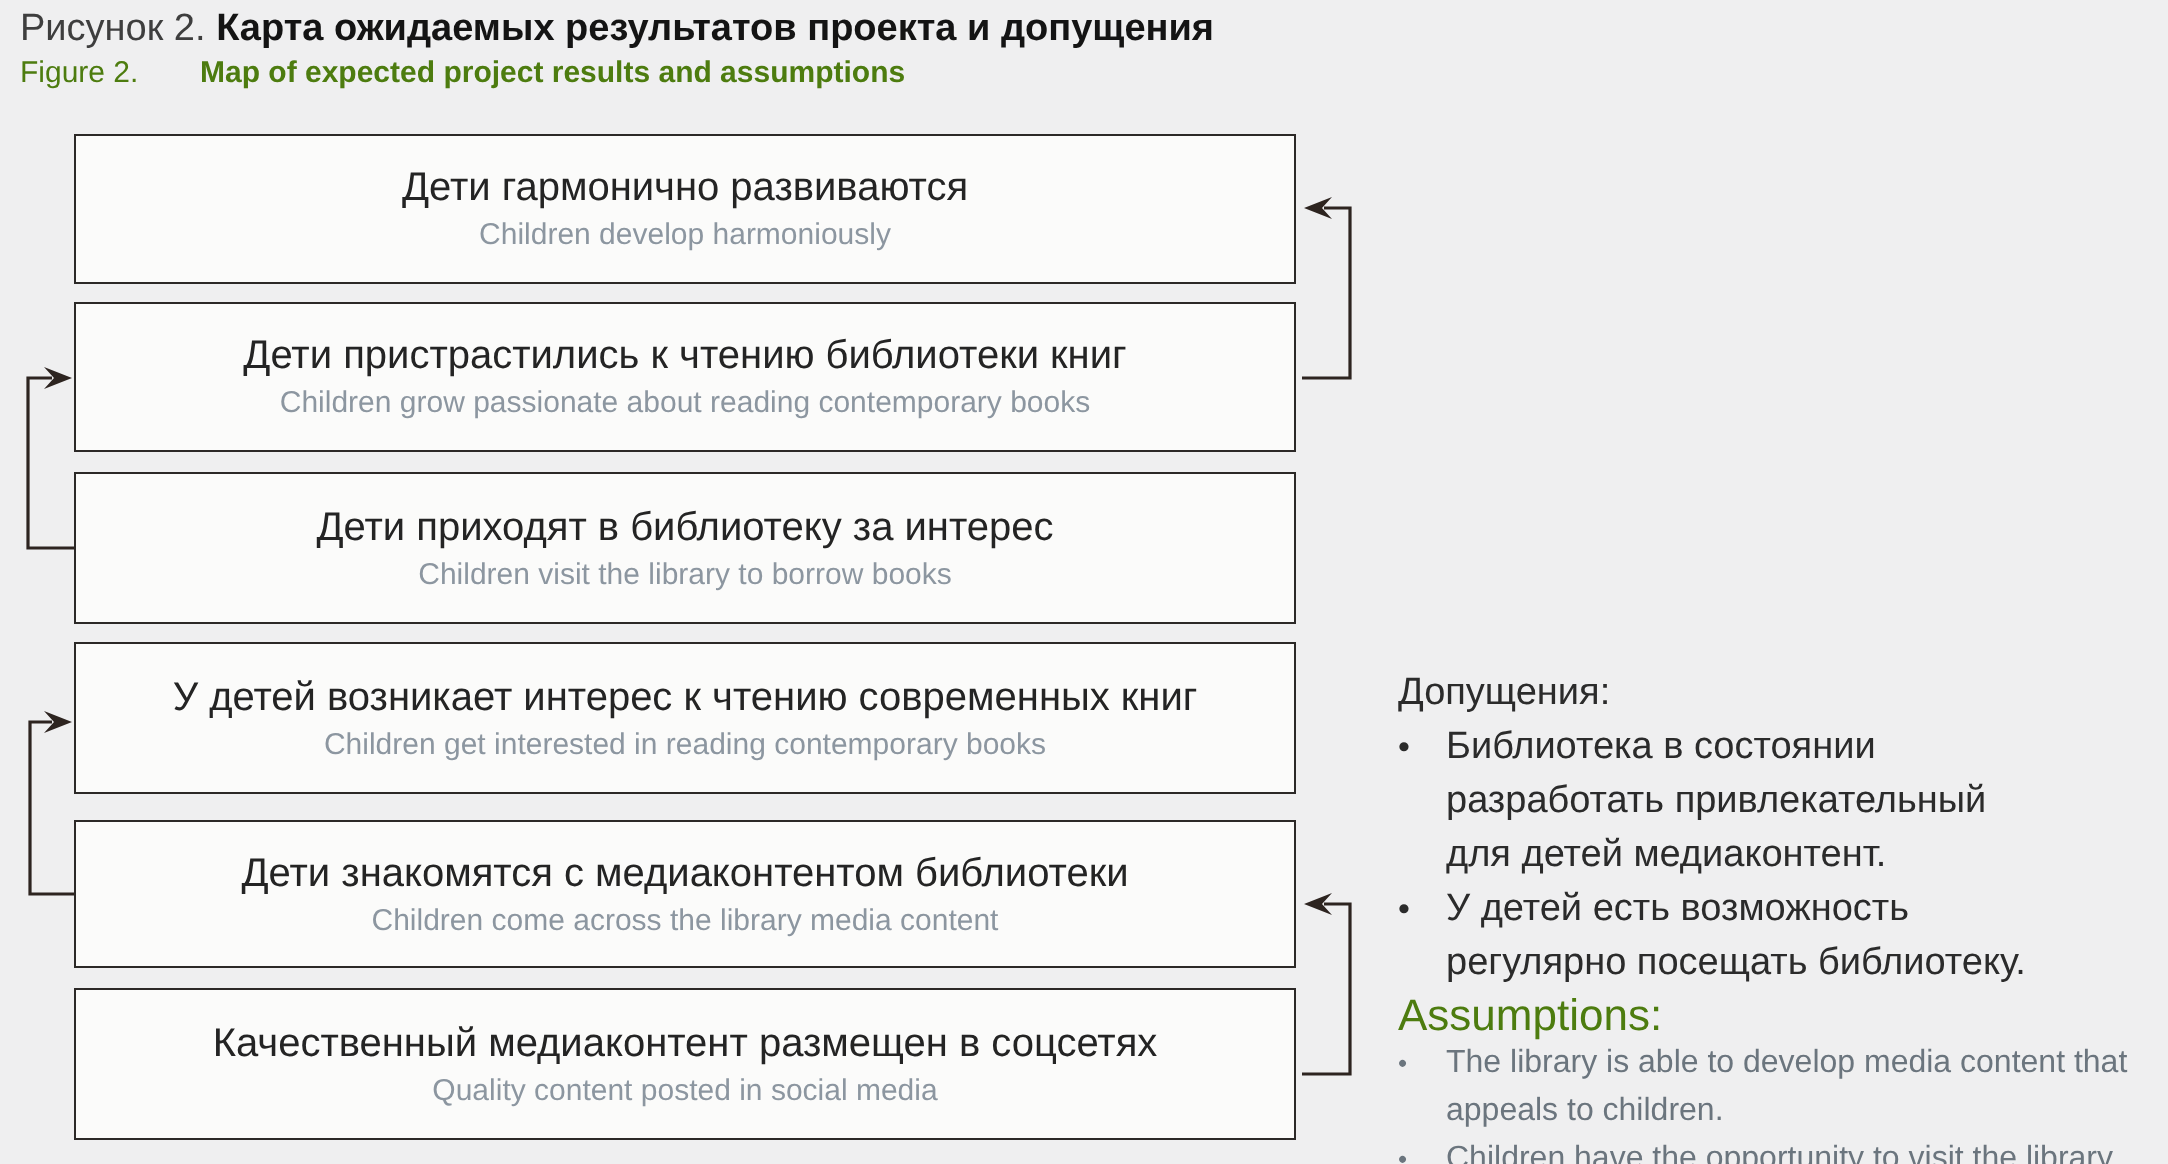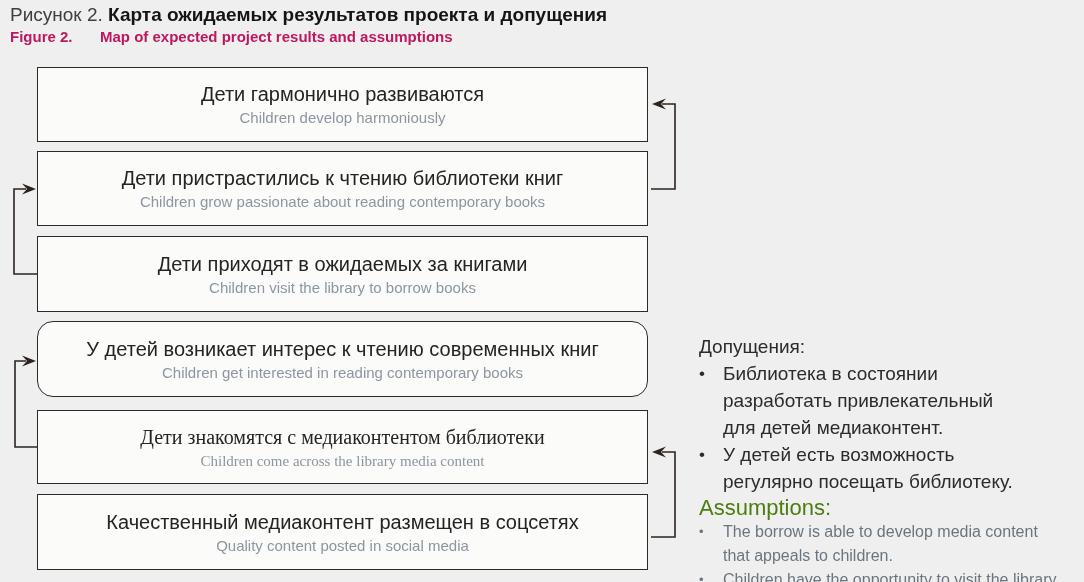--- a/index.html
+++ b/index.html
@@ -10,22 +10,22 @@
     background: #efeff0;
     font-family: "Liberation Sans", sans-serif;
     overflow: hidden;
   }
 
   
   .hdr { position: absolute; left: 10px; top: 3px; }
   .hdr-ru { font-size: 19px; line-height: 23px; color: #3e3e3e; white-space: nowrap; }
   .hdr-ru .t { font-weight: 700; color: #141414; margin-top: 40px; }
   .hdr-en { font-size: 15px; line-height: 20px; color: #5a636c; white-space: nowrap; margin-top: 1px; }
-  .hdr-en .lbl { display: inline-block; min-width: 90px; font-weight: 700; color: #be185d; }
-  .hdr-en .t { font-weight: 700; color: #be185d; }
+  .hdr-en .lbl { display: inline-block; min-width: 90px; font-weight: 400; color: #4d7c0f; }
+  .hdr-en .t { font-weight: 700; color: #4d7c0f; }
 
   
   .flow-box {
     position: absolute;
     left: 37px;
     width: 611px;
     box-sizing: border-box;
     background: #fbfbfa;
     border: 1.5px solid #2c2927;
     display: flex;
@@ -33,22 +33,22 @@
     justify-content: center;
     align-items: center;
     text-align: center;
   }
   .box-ru { font-size: 20px; line-height: 24px; color: #242424; }
   .box-en { font-size: 15px; line-height: 18px; color: #8c96a0; margin-top: 3px; }
 
   .b1 { top: 67px;  height: 75px; }
   .b2 { top: 151px; height: 75px; }
   .b3 { top: 236px; height: 76px; }
-  .b4 { top: 321px; height: 76px; border-radius: 16px; }
-  .b5 { top: 410px; height: 74px; font-family: Liberation Serif, serif; }
+  .b4 { top: 321px; height: 76px; }
+  .b5 { top: 410px; height: 74px; }
   .b6 { top: 494px; height: 76px; }
 
   
   .connectors {
     position: absolute;
     left: 0; top: 0;
     width: 1084px; height: 582px;
     pointer-events: none;
   }
   .connectors path { stroke: #2d2420; stroke-width: 1.6; fill: none; }
@@ -79,21 +79,21 @@
 
   <div class="flow-box b1">
     <div class="box-ru">Дети гармонично развиваются</div>
     <div class="box-en">Children develop harmoniously</div>
   </div>
   <div class="flow-box b2">
     <div class="box-ru">Дети пристрастились к чтению библиотеки книг</div>
     <div class="box-en">Children grow passionate about reading contemporary books</div>
   </div>
   <div class="flow-box b3">
-    <div class="box-ru">Дети приходят в ожидаемых за книгами</div>
+    <div class="box-ru">Дети приходят в библиотеку за интерес</div>
     <div class="box-en">Children visit the library to borrow books</div>
   </div>
   <div class="flow-box b4">
     <div class="box-ru">У детей возникает интерес к чтению современных книг</div>
     <div class="box-en">Children get interested in reading contemporary books</div>
   </div>
   <div class="flow-box b5">
     <div class="box-ru">Дети знакомятся с медиаконтентом библиотеки</div>
     <div class="box-en">Children come across the library media content</div>
   </div>
@@ -131,21 +131,21 @@
       <span class="bullet">•</span>
       <span class="txt">Библиотека в состоянии разработать привлекательный для детей медиаконтент.</span>
     </div>
     <div class="as-item ru">
       <span class="bullet">•</span>
       <span class="txt">У детей есть возможность регулярно посещать библиотеку.</span>
     </div>
     <div class="as-h-en">Assumptions:</div>
     <div class="as-item en">
       <span class="bullet">•</span>
-      <span class="txt">The borrow is able to develop media content that appeals to children.</span>
+      <span class="txt">The library is able to develop media content that appeals to children.</span>
     </div>
     <div class="as-item en">
       <span class="bullet">•</span>
       <span class="txt">Children have the opportunity to visit the library regularly.</span>
     </div>
   </div>
 
 </div>
 
 </body></html>

